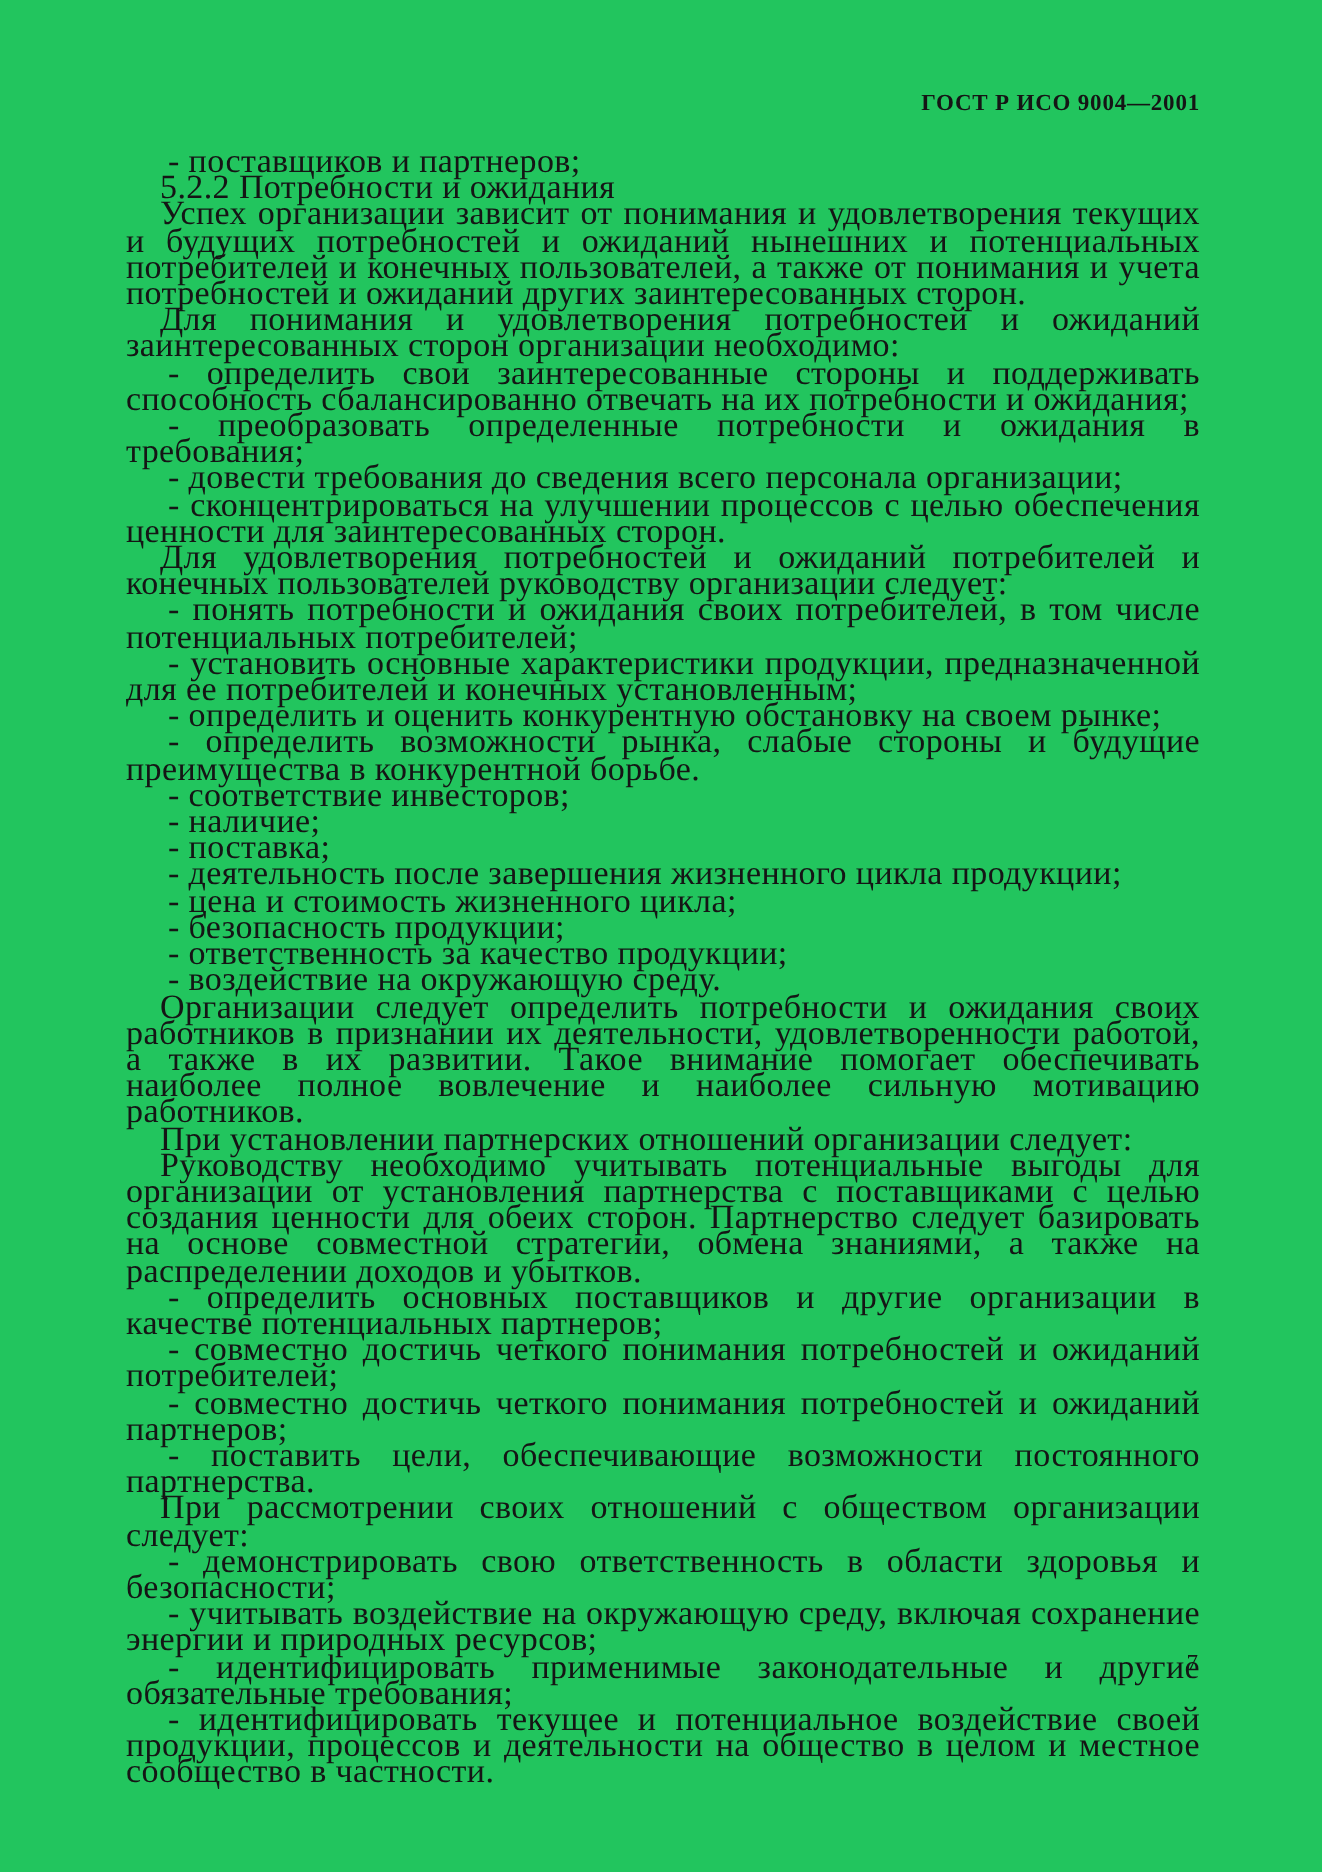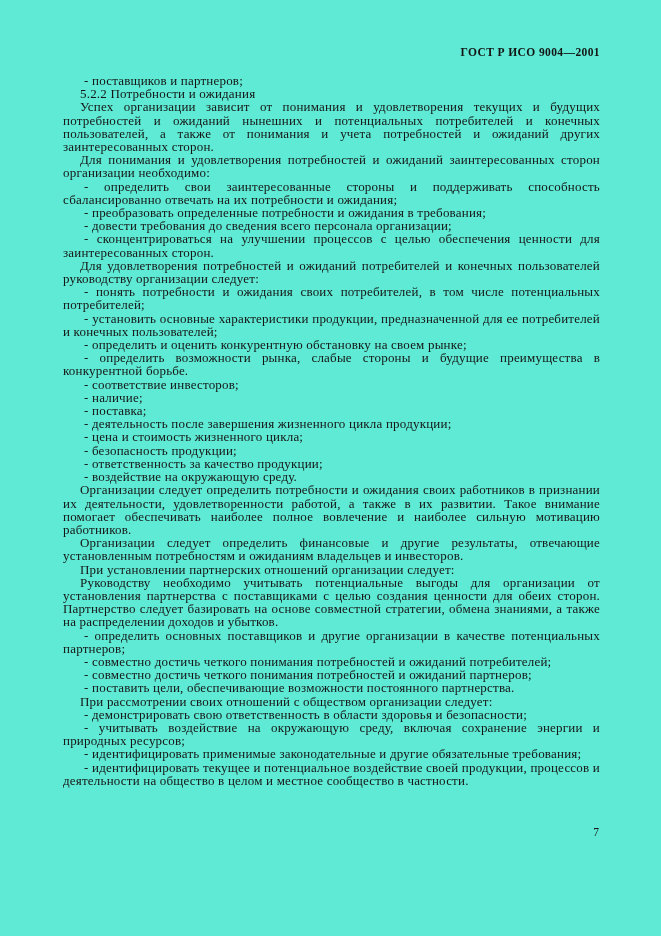--- a/index.html
+++ b/index.html
@@ -4,40 +4,40 @@
 <style>
   html, body {
     margin: 0;
     padding: 0;
     background: #ffffff;
   }
   .page {
     position: relative;
     width: 661px;
     height: 936px;
-    background: #5eead4;
+    background: #22c55e;
     font-family: "Liberation Serif", serif;
     color: #151515;
     overflow: hidden;
   }
   .doc-header {
     position: absolute;
     top: 46px;
     right: 61px;
     font-size: 11.5px;
     font-weight: bold;
     letter-spacing: 0.4px;
     white-space: nowrap;
   }
   .doc-body {
     position: absolute;
     top: 74px;
     left: 63px;
     width: 537px;
-    font-size: 13px;
+    font-size: 17px;
     line-height: 13.2px;
     letter-spacing: 0.2px;
     text-align: justify;
     font-family: Liberation Serif, serif;
   }
   .doc-body p {
     margin: 0;
     padding: 0;
   }
   .doc-body p.para,
@@ -64,33 +64,32 @@
       <p class="list">- поставщиков и партнеров;</p>
       <p class="heading">5.2.2 Потребности и ожидания</p>
       <p class="para">Успех организации зависит от понимания и удовлетворения текущих и будущих потребностей и ожиданий нынешних и потенциальных потребителей и конечных пользователей, а также от понимания и учета потребностей и ожиданий других заинтересованных сторон.</p>
       <p class="para">Для понимания и удовлетворения потребностей и ожиданий заинтересованных сторон организации необходимо:</p>
       <p class="list">- определить свои заинтересованные стороны и поддерживать способность сбалансированно отвечать на их потребности и ожидания;</p>
       <p class="list">- преобразовать определенные потребности и ожидания в требования;</p>
       <p class="list">- довести требования до сведения всего персонала организации;</p>
       <p class="list">- сконцентрироваться на улучшении процессов с целью обеспечения ценности для заинтересованных сторон.</p>
       <p class="para">Для удовлетворения потребностей и ожиданий потребителей и конечных пользователей руководству организации следует:</p>
       <p class="list">- понять потребности и ожидания своих потребителей, в том числе потенциальных потребителей;</p>
-      <p class="list">- установить основные характеристики продукции, предназначенной для ее потребителей и конечных пользователей;</p>
+      <p class="list">- установить основные характеристики продукции, предназначенной для ее потребителей и конечных установленным;</p>
       <p class="list">- определить и оценить конкурентную обстановку на своем рынке;</p>
       <p class="list">- определить возможности рынка, слабые стороны и будущие преимущества в конкурентной борьбе.</p>
       <p class="list">- соответствие инвесторов;</p>
       <p class="list">- наличие;</p>
       <p class="list">- поставка;</p>
       <p class="list">- деятельность после завершения жизненного цикла продукции;</p>
       <p class="list">- цена и стоимость жизненного цикла;</p>
       <p class="list">- безопасность продукции;</p>
       <p class="list">- ответственность за качество продукции;</p>
       <p class="list">- воздействие на окружающую среду.</p>
       <p class="para">Организации следует определить потребности и ожидания своих работников в признании их деятельности, удовлетворенности работой, а также в их развитии. Такое внимание помогает обеспечивать наиболее полное вовлечение и наиболее сильную мотивацию работников.</p>
-      <p class="para">Организации следует определить финансовые и другие результаты, отвечающие установленным потребностям и ожиданиям владельцев и инвесторов.</p>
       <p class="para">При установлении партнерских отношений организации следует:</p>
       <p class="para">Руководству необходимо учитывать потенциальные выгоды для организации от установления партнерства с поставщиками с целью создания ценности для обеих сторон. Партнерство следует базировать на основе совместной стратегии, обмена знаниями, а также на распределении доходов и убытков.</p>
       <p class="list">- определить основных поставщиков и другие организации в качестве потенциальных партнеров;</p>
       <p class="list">- совместно достичь четкого понимания потребностей и ожиданий потребителей;</p>
       <p class="list">- совместно достичь четкого понимания потребностей и ожиданий партнеров;</p>
       <p class="list">- поставить цели, обеспечивающие возможности постоянного партнерства.</p>
       <p class="para">При рассмотрении своих отношений с обществом организации следует:</p>
       <p class="list">- демонстрировать свою ответственность в области здоровья и безопасности;</p>
       <p class="list">- учитывать воздействие на окружающую среду, включая сохранение энергии и природных ресурсов;</p>
       <p class="list">- идентифицировать применимые законодательные и другие обязательные требования;</p>

